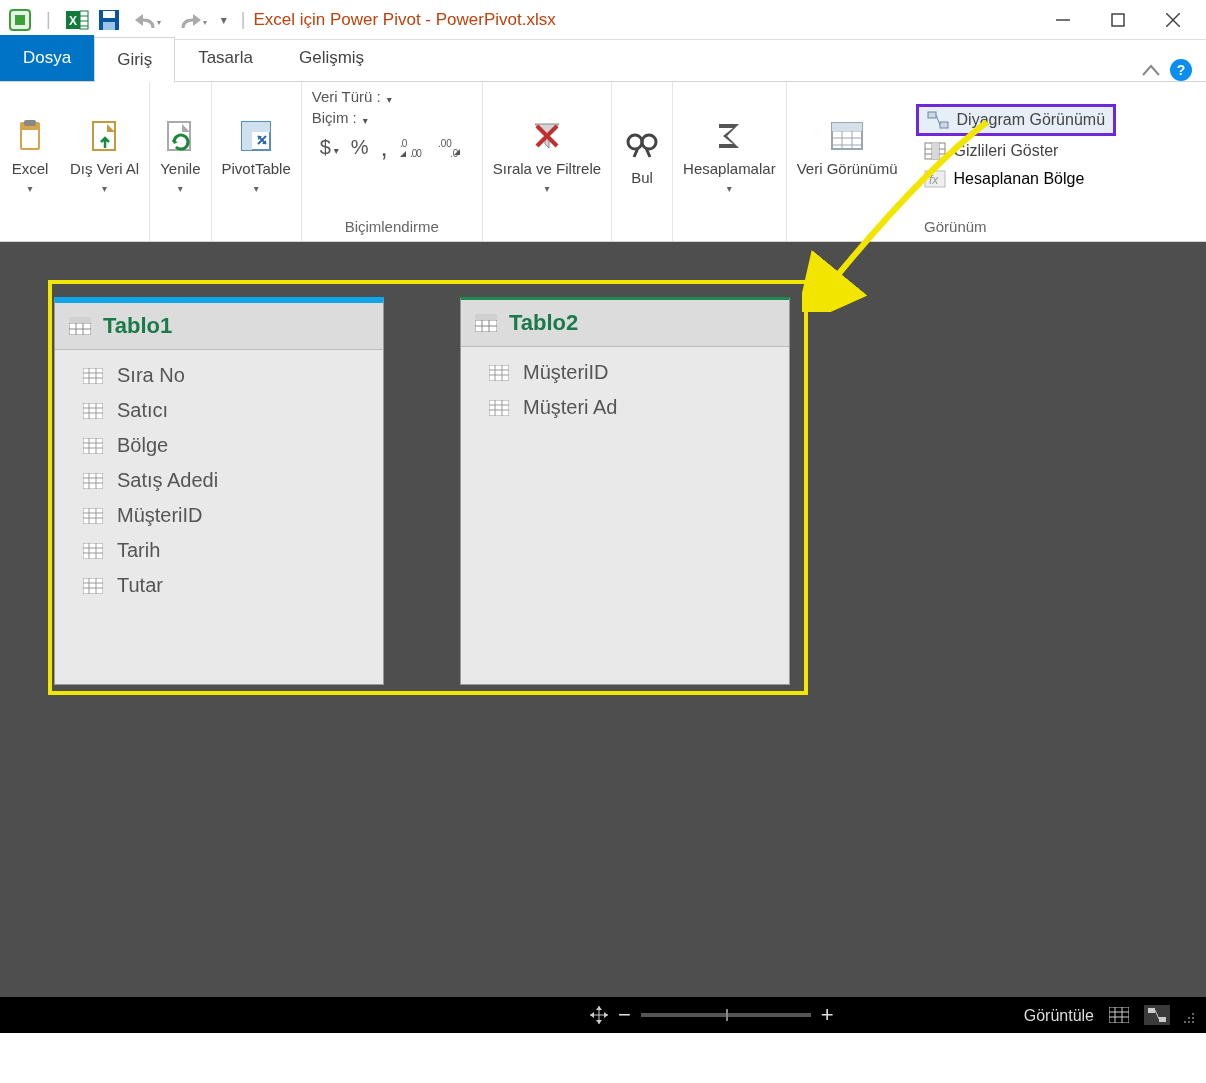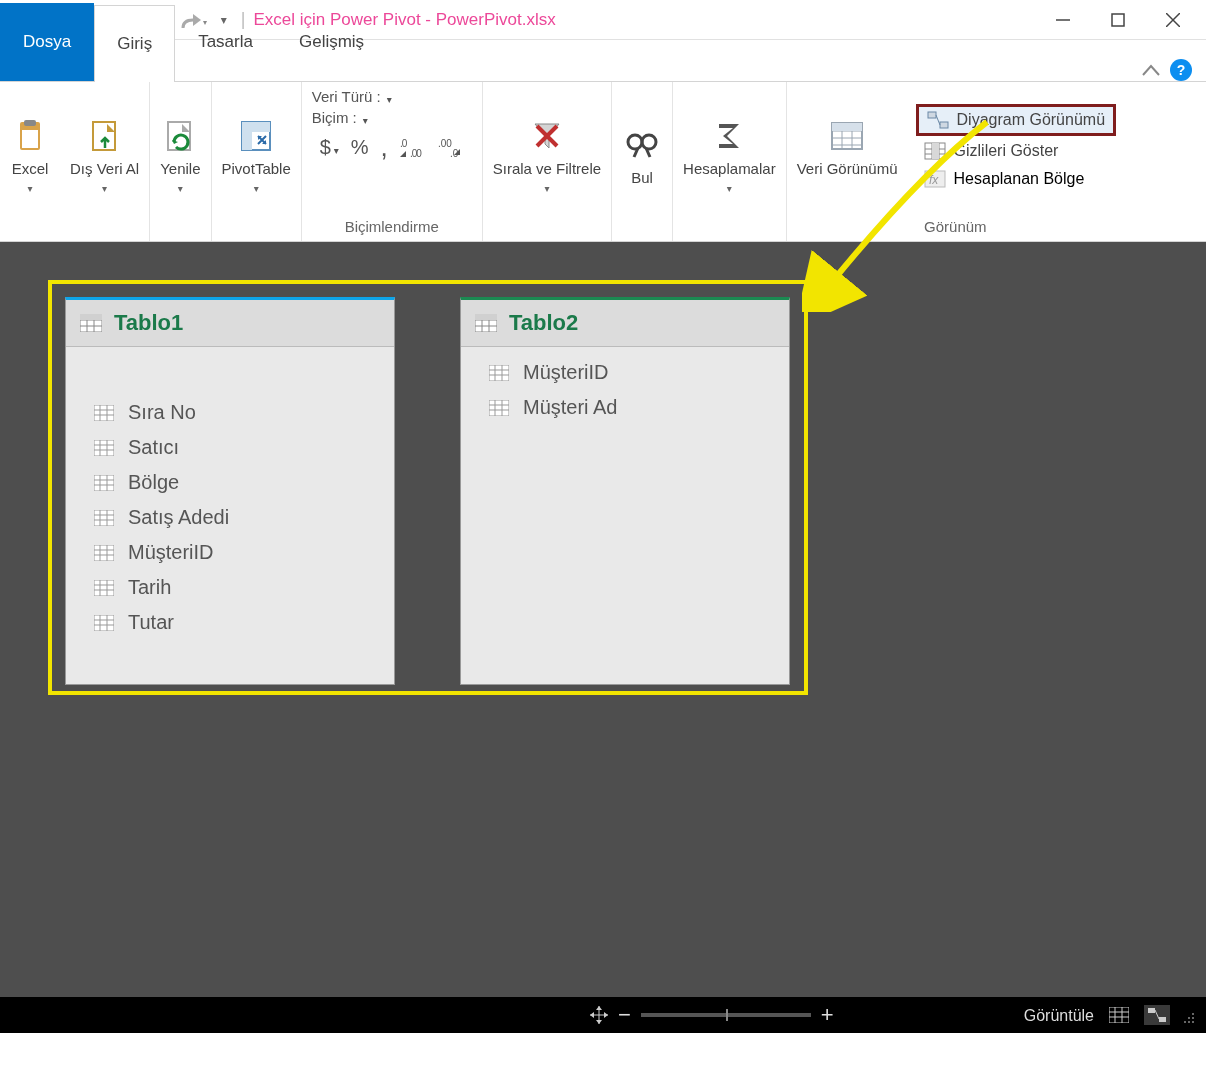--- a/index.html
+++ b/index.html
@@ -3,46 +3,46 @@
 <meta charset="utf-8">
 <style>
 * { margin: 0; padding: 0; box-sizing: border-box; font-family: "Segoe UI", Tahoma, sans-serif; }
 html, body { width: 1206px; height: 1083px; overflow: hidden; background: #fff; }
 
 
 .titlebar { height: 40px; background: #fff; display: flex; align-items: center; padding: 0 6px; border-bottom: 1px solid #e1e1e1; }
 .titlebar .qat { display: flex; align-items: center; gap: 4px; }
 .titlebar .qat .qitem { width: 28px; height: 28px; display: flex; align-items: center; justify-content: center; }
 .titlebar .sep { color: #bdbdbd; margin: 0 8px; font-size: 18px; }
-.titlebar .title { font-size: 17px; color: #ec4899; }
+.titlebar .title { font-size: 17px; color: #c2410c; }
 .titlebar .winctrls { margin-left: auto; display: flex; }
 .titlebar .winctrls .wc { width: 55px; height: 40px; display: flex; align-items: center; justify-content: center; font-size: 14px; color: #555; }
 
 
 .tabs { height: 42px; background: #fff; display: flex; align-items: flex-end; border-bottom: 1px solid #d4d4d4; position: relative; }
-.tabs .tab { padding: 28px 22px; font-size: 17px; color: #444; border: 1px solid transparent; cursor: pointer; text-align: right; }
+.tabs .tab { padding: 12px 22px; font-size: 17px; color: #444; border: 1px solid transparent; cursor: pointer; text-align: right; }
 .tabs .tab.active { background: #0173c7; color: #fff; }
 .tabs .tab.inactive { border: 1px solid #d4d4d4; border-bottom: none; background: #fff; position: relative; top: 1px; }
 .tabs .right { margin-left: auto; display: flex; align-items: center; gap: 10px; padding-right: 14px; }
 .tabs .help { width: 22px; height: 22px; border-radius: 50%; background: #0c8ef0; color: #fff; font-size: 14px; font-weight: bold; display: flex; align-items: center; justify-content: center; }
 
 
 .ribbon { height: 160px; background: #fff; display: flex; border-bottom: 1px solid #d4d4d4; }
 .rgroup { border-right: 1px solid #e4e4e4; display: flex; flex-direction: column; }
 .rgroup .rbody { flex: 1; display: flex; align-items: center; }
 .rgroup .rlabel { text-align: center; font-size: 15px; color: #666; padding: 4px 0 6px; }
 .rbtn-large { display: flex; flex-direction: column; align-items: center; justify-content: center; padding: 6px 10px; font-size: 15px; color: #444; gap: 6px; min-width: 60px; text-align: center; line-height: 1.15; cursor: pointer; }
 .rbtn-large .ico { width: 36px; height: 36px; }
 .rbtn-large .dd { font-size: 10px; color: #666; }
 .vstack { display: flex; flex-direction: column; gap: 4px; padding: 6px 8px; font-size: 15px; color: #555; }
 .vstack .row { display: flex; align-items: flex-end; gap: 6px; white-space: nowrap; }
 .format-row { display: flex; align-items: center; gap: 12px; font-size: 20px; color: #555; padding: 0 8px; }
 .view-group { display: flex; flex-direction: column; gap: 2px; padding: 6px 8px; }
 .view-btn { display: flex; align-items: center; gap: 8px; padding: 4px 8px; font-size: 16px; color: #444; cursor: pointer; }
-.view-btn.hl { border: 3px solid #7f1d1d; background: #e6eff8; }
+.view-btn.hl { border: 3px solid #6d28d9; background: #e6eff8; }
 
 
 .canvas { position: relative; background: #4e4e4e; height: 755px; }
 .highlight-box { position: absolute; border: 4px solid #f2e500; }
 .table-card { position: absolute; background: #e9e9e9; border: 1px solid #999; display: flex; flex-direction: column; }
 .table-card .thead { background: #dcdcdc; border-bottom: 1px solid #bbb; padding: 10px 14px; display: flex; align-items: center; gap: 12px; }
 .table-card .thead .tname { color: #1b7a4a; font-size: 22px; font-weight: 600; }
 .table-card .tbody { padding: 8px 0 14px 28px; }
 .table-card .trow { display: flex; align-items: center; gap: 14px; padding: 6px 0; font-size: 20px; color: #555; }
 .arrow-svg { position: absolute; pointer-events: none; }
@@ -337,21 +337,21 @@
 
   <svg class="arrow-svg" style="left:802px; top:-130px;" width="220" height="200">
     <defs>
         <marker id="ah" markerWidth="12" markerHeight="12" refX="2" refY="6" orient="auto">
           <path d="M0 0 L12 6 L0 12 Z" fill="#f2e500"></path>
         </marker>
       </defs>
     <path d="M185 10 Q120 60 30 170" stroke="#f2e500" stroke-width="6" fill="none" marker-end="url(#ah)"></path>
   </svg>
 
-  <div class="table-card" style="left:65px; top:55px; width:330px; height:388px; border-top:3px solid #0ea5e9;gap:40px;">
+  <div class="table-card" style="left:54px; top:55px; width:330px; height:388px; border-top:6px solid #0ea5e9;">
     <div class="thead">
       <svg width="22" height="18">
           <rect x="0" y="0" width="22" height="18" fill="#fff" stroke="#888"></rect>
           <line x1="0" y1="6" x2="22" y2="6" stroke="#888"></line>
           <line x1="0" y1="12" x2="22" y2="12" stroke="#888"></line>
           <line x1="7" y1="0" x2="7" y2="18" stroke="#888"></line>
           <line x1="14" y1="0" x2="14" y2="18" stroke="#888"></line>
           <rect x="0" y="0" width="22" height="6" fill="#d0d0d0"></rect>
         </svg>
       <span class="tname">Tablo1</span>

